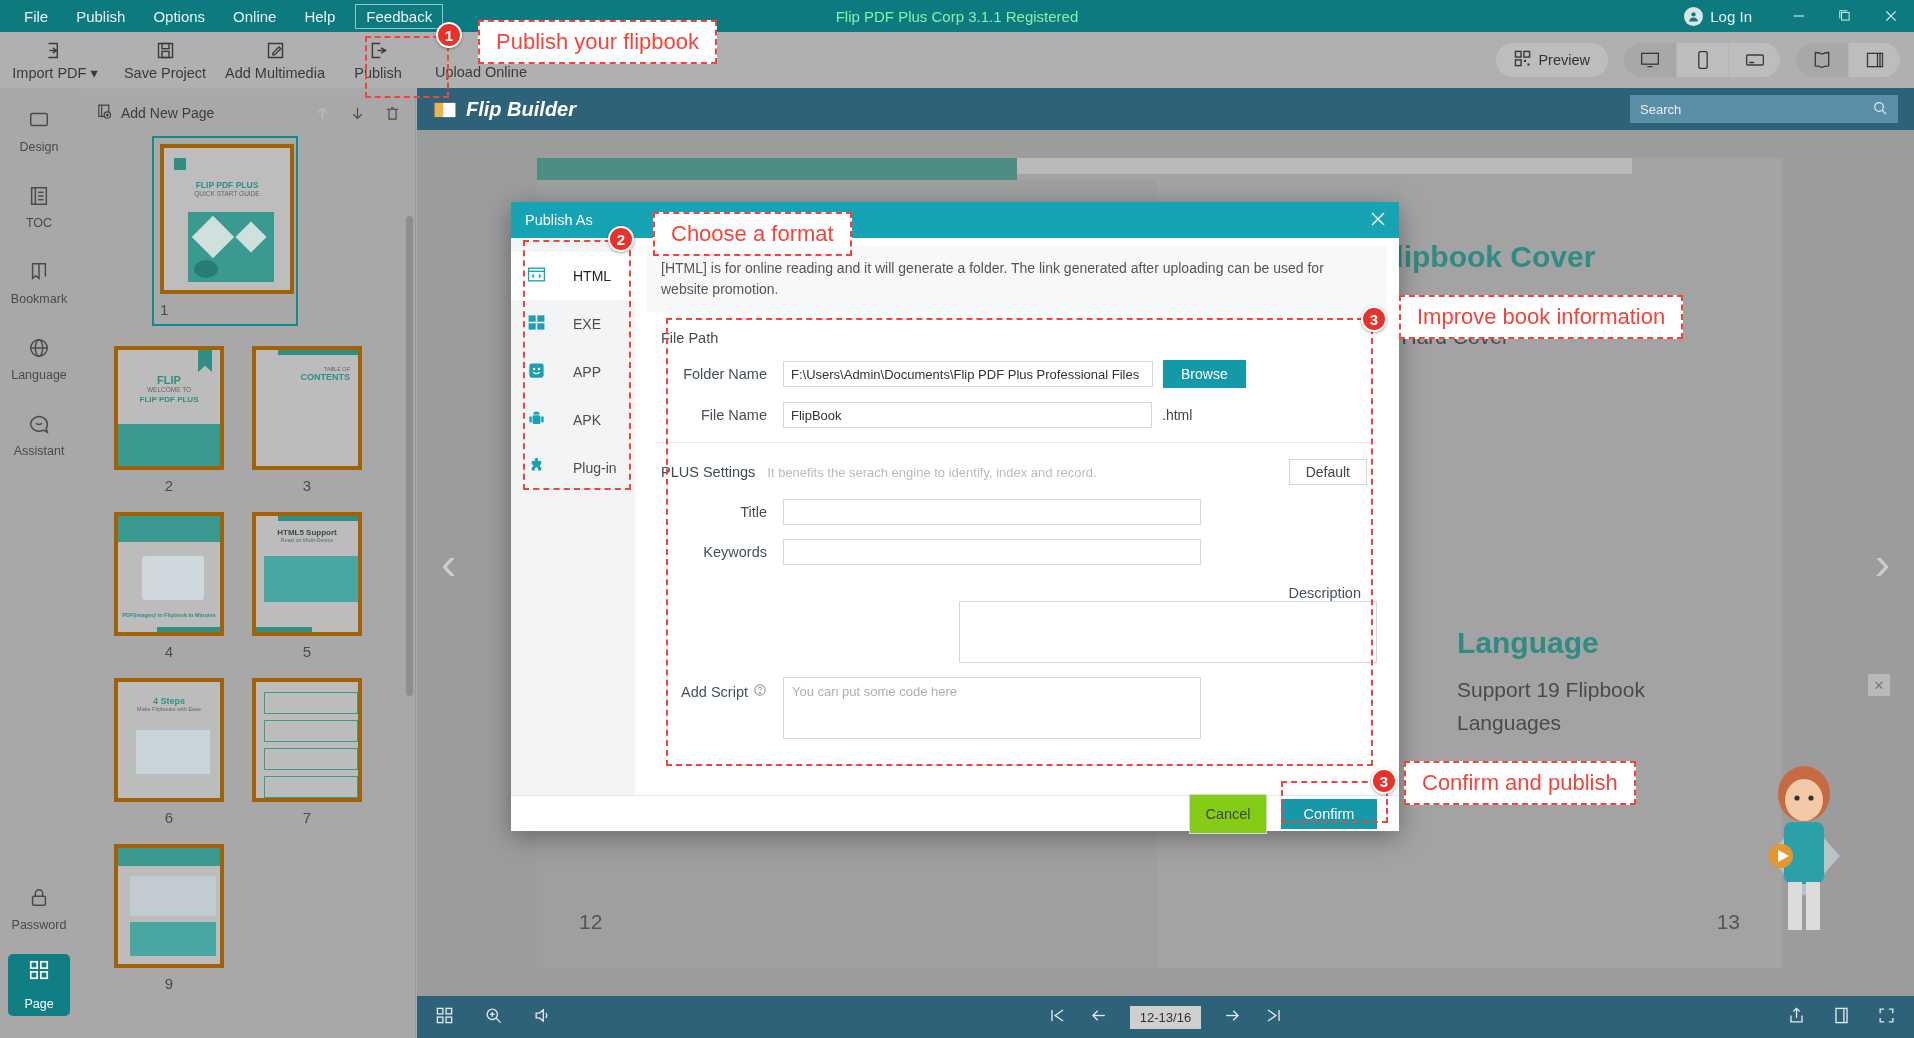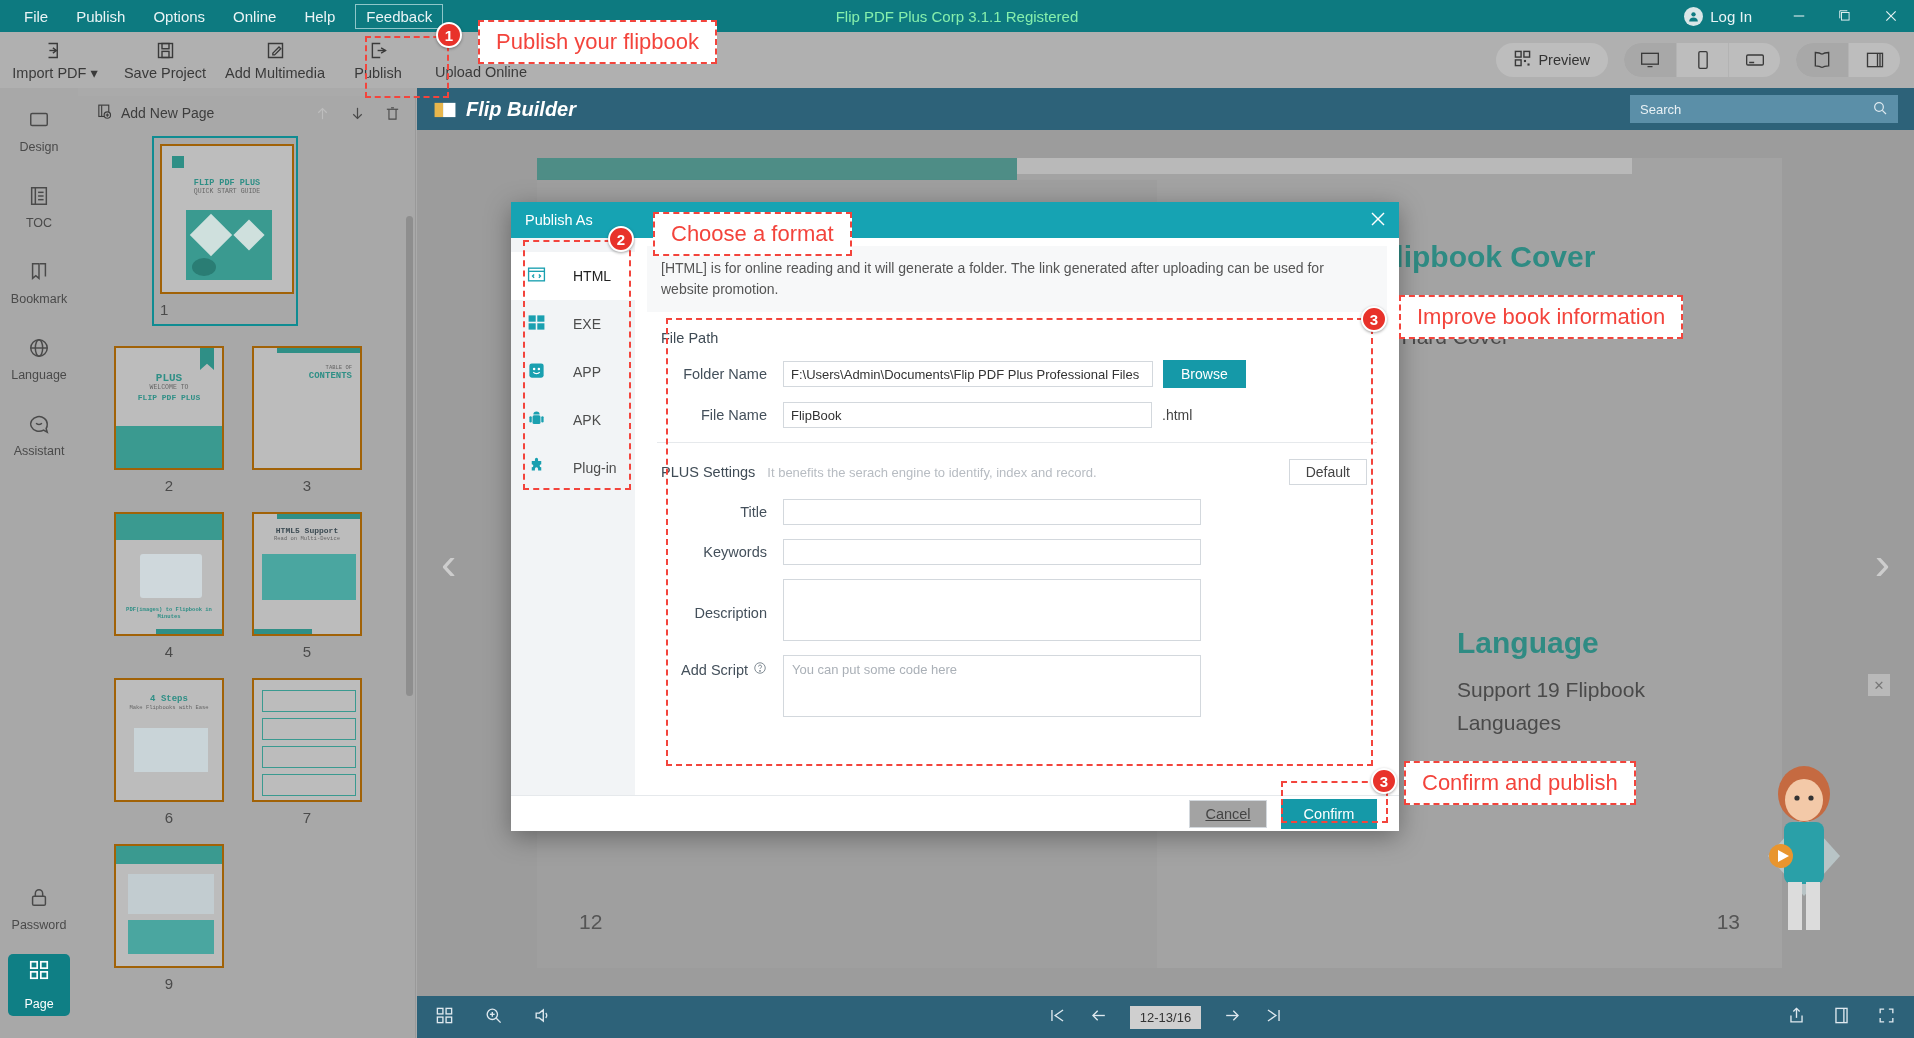--- a/index.html
+++ b/index.html
@@ -89,22 +89,21 @@
   .panel-tools { margin-left:auto; display:flex; gap:18px; align-items:center; }
   .panel-tools div { cursor:pointer; display:flex; }
   .thumbs { padding:6px 10px 0 22px; overflow:hidden; height:910px; }
   .thumb-first {
     width:146px; margin:0 auto 0 52px; border:2px solid #0f8c92; padding:6px; background:#a8a8a8;
   }
   .tgrid { display:flex; flex-wrap:wrap; gap:18px 28px; margin-top:20px; padding-left:14px; }
   .tcell { width:110px; text-align:center; }
   .tcard {
     width:110px; height:124px; background:#bcbcbc; position:relative; overflow:hidden;
-    border:2px solid #a16207;
-    font-family:Liberation Mono, monospace;
+    border:4px solid #a16207;
   }
   .tnum { font-size:15px; color:#4b4b4b; margin-top:7px; }
   .tcard .bar-top { position:absolute; top:0; left:22%; right:0; height:5px; background:#2f8f86; }
   .tcard .bar-bot { position:absolute; bottom:0; left:0; width:55%; height:5px; background:#2f8f86; }
   .mini-t { font-size:7.5px; color:#2f8f86; font-weight:bold; text-align:center; }
   .mini-s { font-size:6px; color:#666; text-align:center; }
   .ribbon-mark { position:absolute; right:8px; top:0; width:14px; height:22px; background:#2f8f86;
     clip-path: polygon(0 0, 100% 0, 100% 100%, 50% 72%, 0 100%); }
   .scrollbar {
     position:absolute; right:2px; top:120px; width:7px; height:480px; background:#8e8e8e; border-radius:4px;
@@ -188,22 +187,22 @@
   .default-btn {
     border:1px solid #d3d8dd; background:#fff; font-size:14px; padding:4px 16px; cursor:pointer; color:#444;
   }
   .hint { font-size:13px; color:#b7bcc2; margin-left:12px; }
   .ta { border:1px solid #d3d8dd; background:#fff; font-size:13px; padding:6px 8px; color:#aab0b7; }
   .modal-foot {
     height:36px; border-top:1px solid #e6e9ec; display:flex; align-items:center; justify-content:flex-end;
     padding-right:22px; gap:14px; position:relative;
   }
   .btn-cancel {
-    border:1px solid #d3d8dd; background:#a3a3a3; font-size:14.5px; color:#444;
-    width:78px; height:28px; display:flex; align-items:center; justify-content:center; cursor:pointer;text-decoration:underline;
+    border:1px solid #d3d8dd; background:#84cc16; font-size:14.5px; color:#444;
+    width:78px; height:40px; display:flex; align-items:center; justify-content:center; cursor:pointer;
   }
   .btn-confirm {
     background:#1599a8; color:#fff; font-size:14.5px; width:96px; height:30px;
     display:flex; align-items:center; justify-content:center; cursor:pointer;
   }
 
   
   .dash-box { position:absolute; border:2px dashed #f3443c; pointer-events:none; }
   .callout {
     position:absolute; background:#ffffff; border:2px dashed #f3443c; color:#f3443c;
@@ -472,21 +471,21 @@
           <div style="position:absolute;left:76px;top:78px;width:22px;height:22px;background:#cfe0dd;transform:rotate(45deg);"></div>
           <div style="position:absolute;left:30px;top:112px;width:24px;height:18px;border-radius:50%;background:#2a7d74;"></div>
         </div>
         <div class="tnum">1</div>
       </div>
 
       <div class="tgrid">
         <div class="tcell">
           <div class="tcard">
             <div class="ribbon-mark"></div>
-            <div class="mini-t" style="margin-top:24px;font-size:11px;">PLUS</div>
+            <div class="mini-t" style="margin-top:24px;font-size:11px;">FLIP</div>
             <div class="mini-s" style="font-size:6.5px;">WELCOME TO</div>
             <div class="mini-t" style="font-size:8px;margin-top:2px;">FLIP PDF PLUS</div>
             <div style="position:absolute;left:0;bottom:0;width:100%;height:42px;background:#3a9a90;"></div>
           </div>
           <div class="tnum">2</div>
         </div>
         <div class="tcell">
           <div class="tcard">
             <div class="bar-top"></div>
             <div class="mini-s" style="text-align:right;margin:16px 8px 0 0;font-size:5.5px;">TABLE OF</div>
@@ -783,21 +782,21 @@
             <span class="default-btn" style="margin-left:auto;margin-right:10px;">Default</span>
           </div>
           <div class="row">
             <div class="rl">Title</div>
             <div class="inp" style="width:418px;"></div>
           </div>
           <div class="row">
             <div class="rl">Keywords</div>
             <div class="inp" style="width:418px;"></div>
           </div>
-          <div class="row" style="align-items:center;">
+          <div class="row" style="align-items:flex-end;flex-direction:column;">
             <div class="rl" style="padding-top:6px;">Description</div>
             <div class="ta" style="width:418px;height:62px;"></div>
           </div>
           <div class="row" style="align-items:flex-start;">
             <div class="rl" style="padding-top:6px;display:flex;align-items:center;justify-content:flex-end;gap:5px;">
               <span>Add Script</span>
               <span>
                 <svg viewBox="0 0 24 24" fill="none" stroke="#7a848d" stroke-width="1.6" style="width:14px;height:14px;">
                     <circle cx="12" cy="12" r="9"></circle>
                     <path d="M9.5 9.5a2.6 2.6 0 1 1 3.4 2.5c-.6.3-.9.8-.9 1.6"></path>

